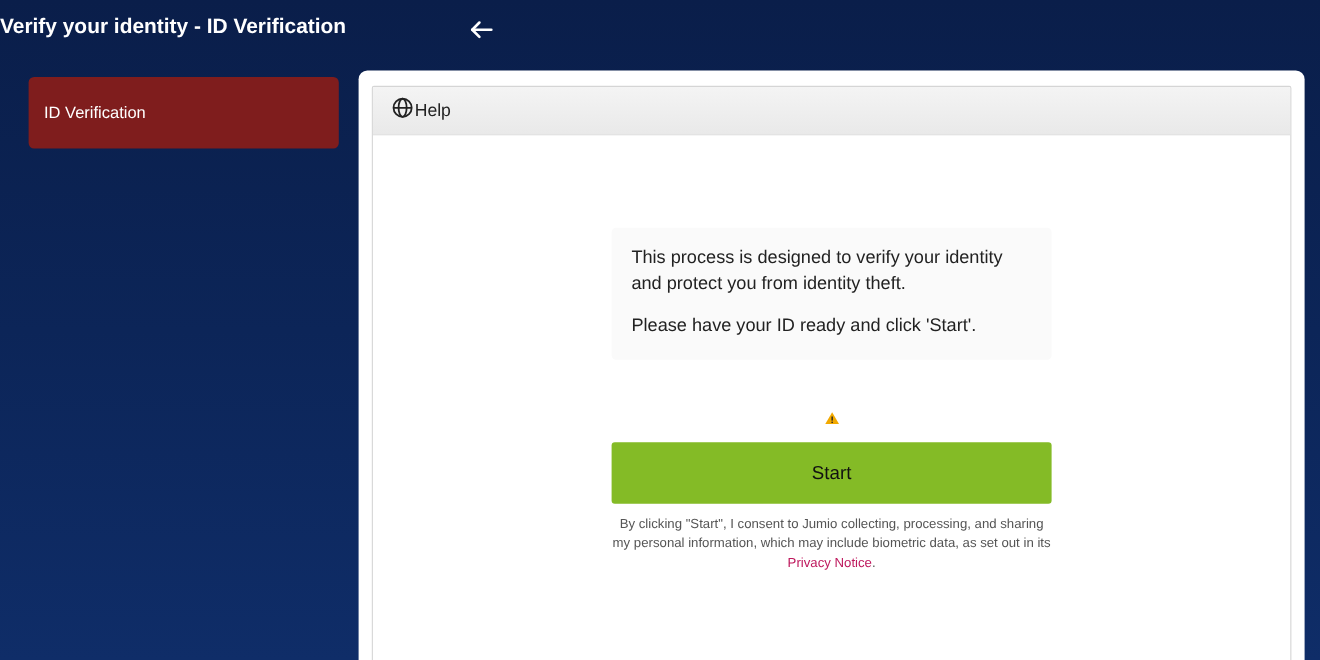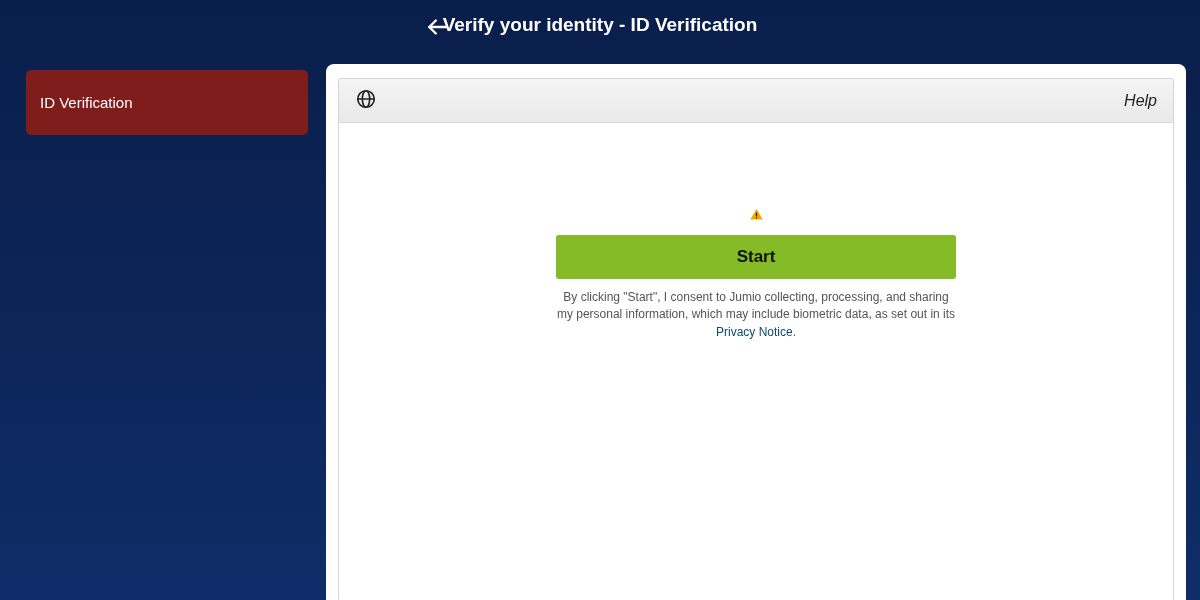--- a/index.html
+++ b/index.html
@@ -2,21 +2,21 @@
 <html><head>
 <meta charset="utf-8">
 <style>
   * { box-sizing: border-box; margin: 0; padding: 0; }
   html, body { width: 1200px; height: 600px; overflow: hidden; font-family: -apple-system, BlinkMacSystemFont, "Segoe UI", Arial, sans-serif; }
   body { background: linear-gradient(180deg, #0a1e4a 0%, #0c2558 50%, #0f2d68 100%); }
 
   .header {
     display: flex;
     align-items: center;
-    justify-content: center;
+    justify-content: flex-start;
     height: 50px;
     position: relative;
   }
   .back-btn {
     position: absolute;
     left: 425px;
     top: 14px;
     color: #fff;
     cursor: pointer;
   }
@@ -71,23 +71,22 @@
     height: 100%;
     overflow: hidden;
     background: #fff;
   }
   .iframe-toolbar {
     background: linear-gradient(180deg, #f4f4f4, #e9e9e9);
     border-bottom: 1px solid #dcdcdc;
     height: 44px;
     display: flex;
     align-items: center;
-    justify-content: space-between;
+    justify-content: flex-start;
     padding: 0 16px;
-    font-style: italic;
   }
   .globe-btn svg { width: 22px; height: 22px; }
   .globe-btn { color: #222; cursor: pointer; }
   .help-link { color: #222; font-size: 16px; cursor: pointer; }
 
   .content {
     display: flex;
     flex-direction: column;
     align-items: center;
     padding: 84px 20px 0 20px;
@@ -123,38 +122,37 @@
     align-items: center;
     gap: 8px;
     font-size: 14.5px;
     color: #333;
     margin-bottom: 10px;
   }
   .warn-icon svg { width: 15px; height: 15px; }
 
   .start-btn {
     width: 400px;
-    height: 44px;
+    height: 56px;
     background: #84bb26;
     border: none;
     border-radius: 3px;
     font-size: 17px;
     color: #111;
     cursor: pointer;
-    font-weight: bold;
   }
   .consent {
     width: 400px;
     font-size: 12px;
     color: #555;
     text-align: center;
     line-height: 1.45;
     margin-top: 10px;
   }
-  .consent .link { color: #0c4a6e; cursor: pointer; }
+  .consent .link { color: #be185d; cursor: pointer; }
 </style>
 </head>
 <body>
 
 <div class="header">
   <span class="back-btn">
     <svg viewBox="0 0 24 24" fill="none" stroke="currentColor" stroke-width="2.2" stroke-linecap="round" stroke-linejoin="round">
         <line x1="20" y1="12" x2="4" y2="12"></line>
         <polyline points="10 18 4 12 10 6"></polyline>
       </svg>
@@ -177,20 +175,24 @@
               <circle cx="12" cy="12" r="9"></circle>
               <ellipse cx="12" cy="12" rx="4" ry="9"></ellipse>
               <line x1="3" y1="12" x2="21" y2="12"></line>
             </svg>
         </span>
         <span class="help-link">Help</span>
       </div>
 
       <div class="content">
 
+        <div class="desc-block">
+          <p>This process is designed to verify your identity and protect you from identity theft.</p>
+          <p>Please have your ID ready and click 'Start'.</p>
+        </div>
 
         <div class="expire-row">
           <span class="warn-icon">
             <svg viewBox="0 0 24 24">
                 <path d="M12 3 L22 20 H2 Z" fill="#f2a900"></path>
                 <rect x="11" y="9" width="2" height="6" fill="#222"></rect>
                 <rect x="11" y="16.5" width="2" height="2" fill="#222"></rect>
               </svg>
           </span>
         </div>

